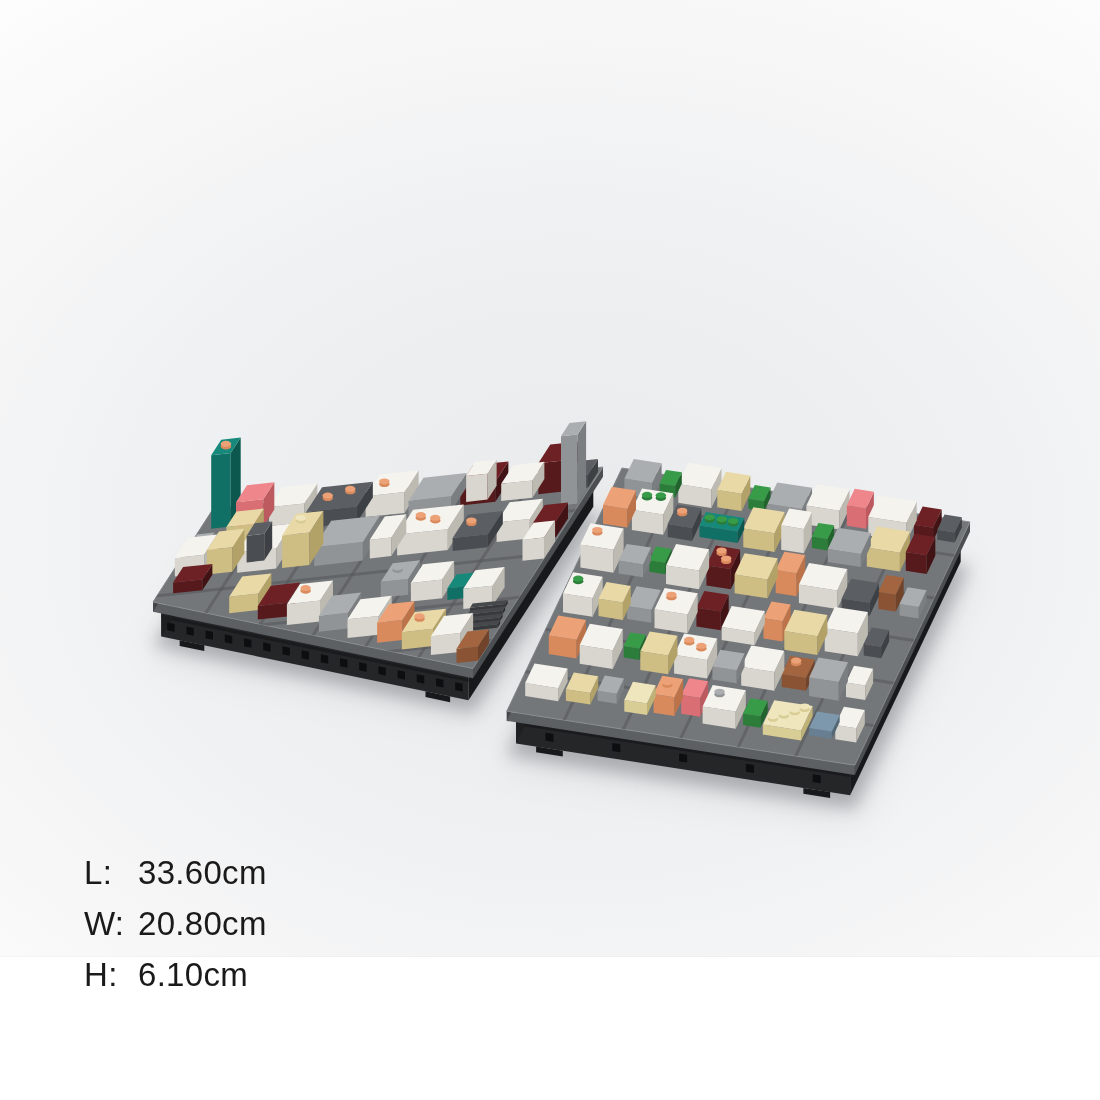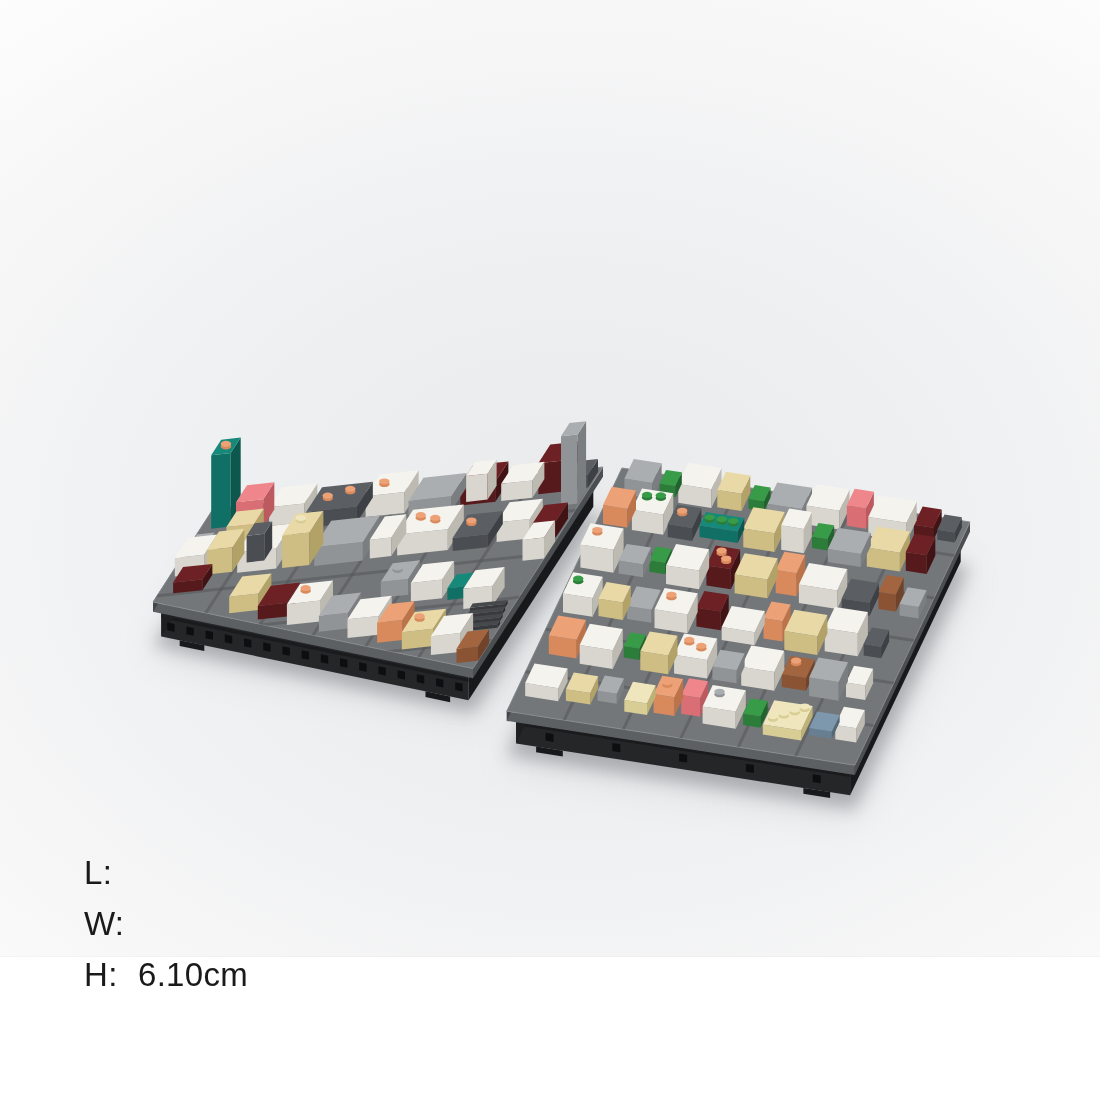--- a/index.html
+++ b/index.html
@@ -494,22 +494,24 @@
       <polygon points="598.2,676.3 590.3,693.0 590.3,704.6 598.2,687.9" fill="#b3a268"></polygon>
       <polygon points="573.8,672.5 598.2,676.3 590.3,693.0 565.9,689.3" fill="#e8d9a6"></polygon>
       <polygon points="624.3,700.0 647.0,703.5 647.0,715.0 624.3,711.5" fill="#d9cd96"></polygon>
       <polygon points="655.6,685.2 647.0,703.5 647.0,715.0 655.6,696.8" fill="#bfb277"></polygon>
       <polygon points="633.0,681.7 655.6,685.2 647.0,703.5 624.3,700.0" fill="#efe6bd"></polygon>
     </svg>
 
   <div class="dims">
     <div class="dim-row">
       <span class="dim-label">L:</span>
+      <span class="dim-value">33.60cm</span>
     </div>
     <div class="dim-row">
       <span class="dim-label">W:</span>
+      <span class="dim-value">20.80cm</span>
     </div>
     <div class="dim-row">
       <span class="dim-label">H:</span>
       <span class="dim-value">6.10cm</span>
     </div>
   </div>
 </div>
 
 </body></html>

